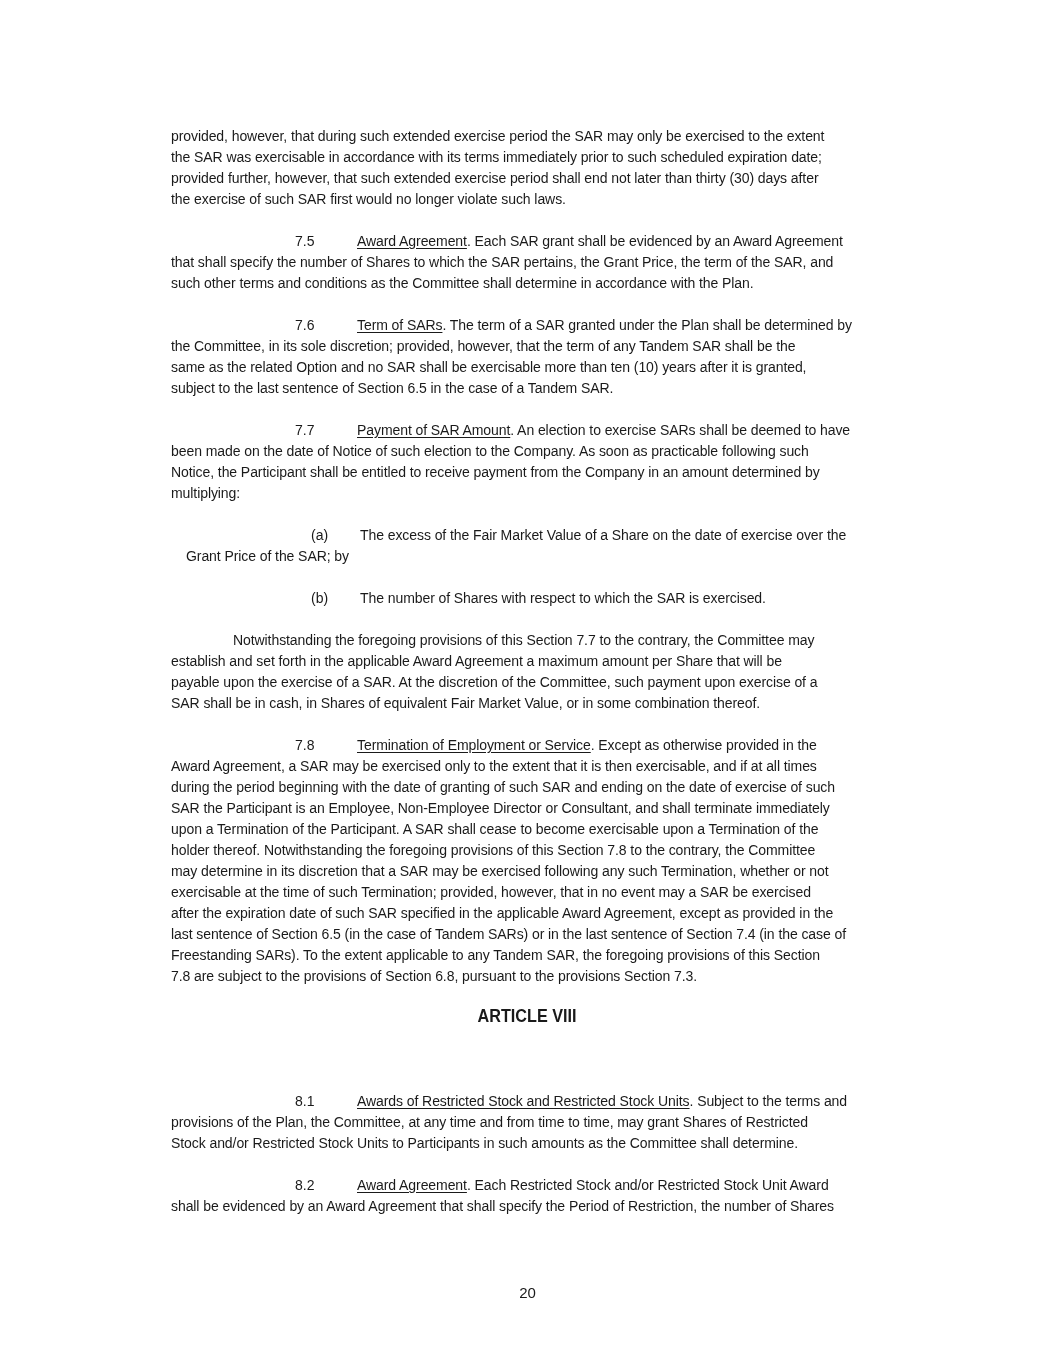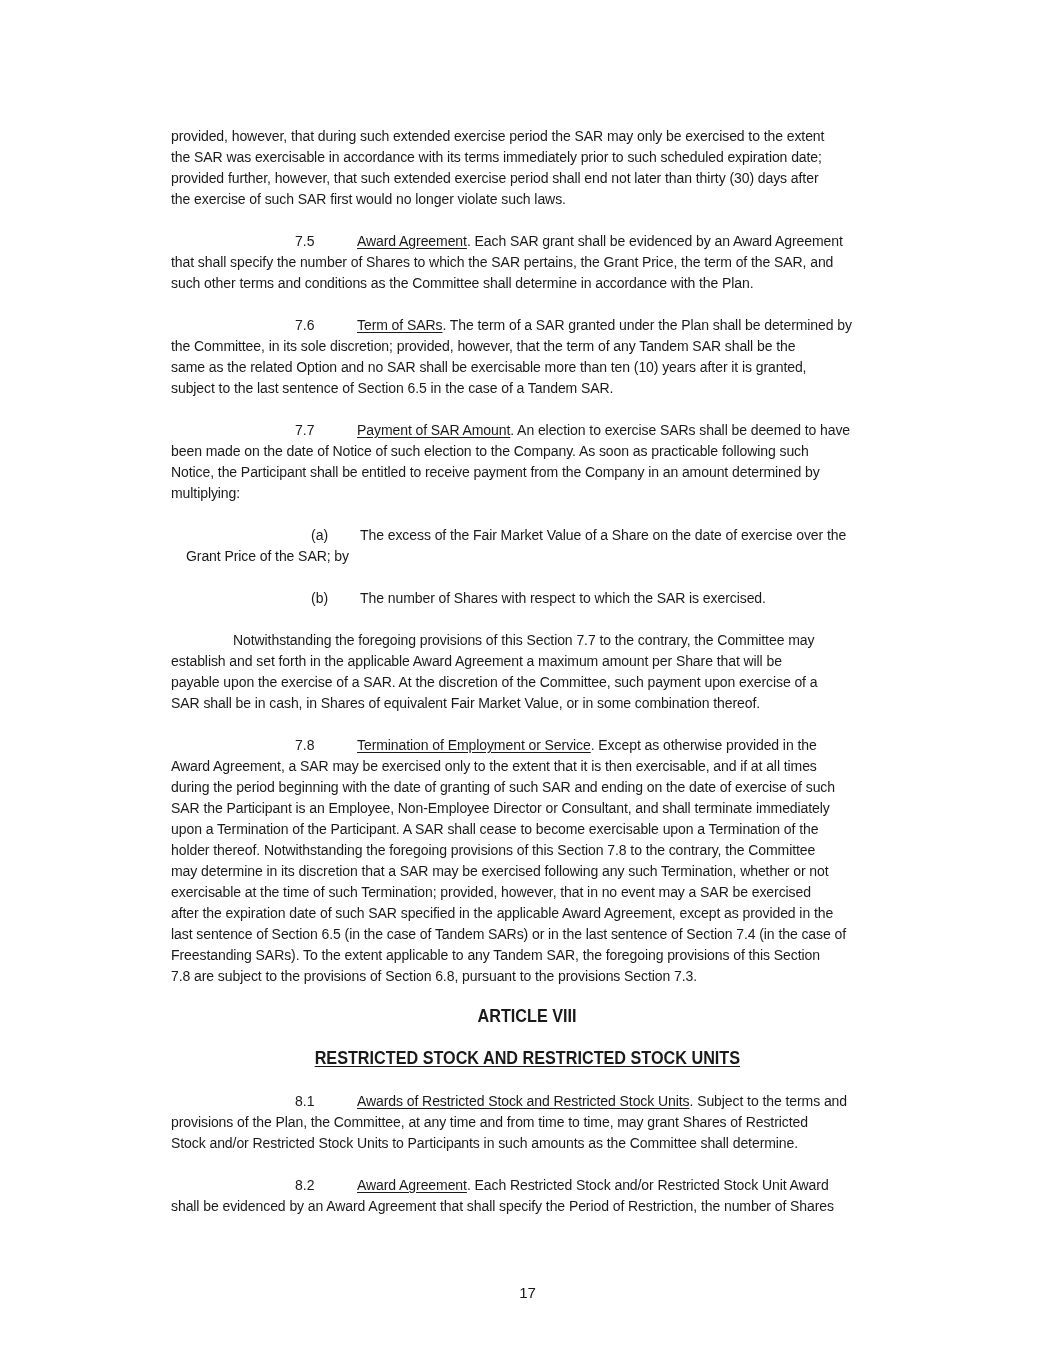--- a/index.html
+++ b/index.html
@@ -88,29 +88,28 @@
     <div class="line" style="top:839px">holder thereof.  Notwithstanding the foregoing provisions of this Section 7.8 to the contrary, the Committee</div>
     <div class="line" style="top:860px">may determine in its discretion that a SAR may be exercised following any such Termination, whether or not</div>
     <div class="line" style="top:881px">exercisable at the time of such Termination; provided, however, that in no event may a SAR be exercised</div>
     <div class="line" style="top:902px">after the expiration date of such SAR specified in the applicable Award Agreement, except as provided in the</div>
     <div class="line" style="top:923px">last sentence of Section 6.5 (in the case of Tandem SARs) or in the last sentence of Section 7.4 (in the case of</div>
     <div class="line" style="top:944px">Freestanding SARs).  To the extent applicable to any Tandem SAR, the foregoing provisions of this Section</div>
     <div class="line" style="top:965px">7.8 are subject to the provisions of Section 6.8, pursuant to the provisions Section 7.3.</div>
   </div>
 
   <div class="heading" style="top:1006px"><span>ARTICLE VIII</span></div>
-  <div class="heading" style="top:1048px"><span class="u">RESTRICTED STOCK AND RESTRICTED STOCK UNITS</span></div>
 
   <div>
     <div class="num" style="left:295px; top:1090px">8.1</div>
     <div class="line" style="left:357px; top:1090px"><span class="u">Awards of Restricted Stock and Restricted Stock Units</span><span>.  Subject to the terms and</span></div>
     <div class="line" style="top:1111px">provisions of the Plan, the Committee, at any time and from time to time, may grant Shares of Restricted</div>
     <div class="line" style="top:1132px">Stock and/or Restricted Stock Units to Participants in such amounts as the Committee shall determine.</div>
   </div>
 
   <div>
     <div class="num" style="left:295px; top:1174px">8.2</div>
     <div class="line" style="left:357px; top:1174px"><span class="u">Award Agreement</span><span>.  Each Restricted Stock and/or Restricted Stock Unit Award</span></div>
     <div class="line" style="top:1195px">shall be evidenced by an Award Agreement that shall specify the Period of Restriction, the number of Shares</div>
   </div>
 
-  <div class="pagenum">17</div>
+  <div class="pagenum">20</div>
 </div>
 
 </body></html>

